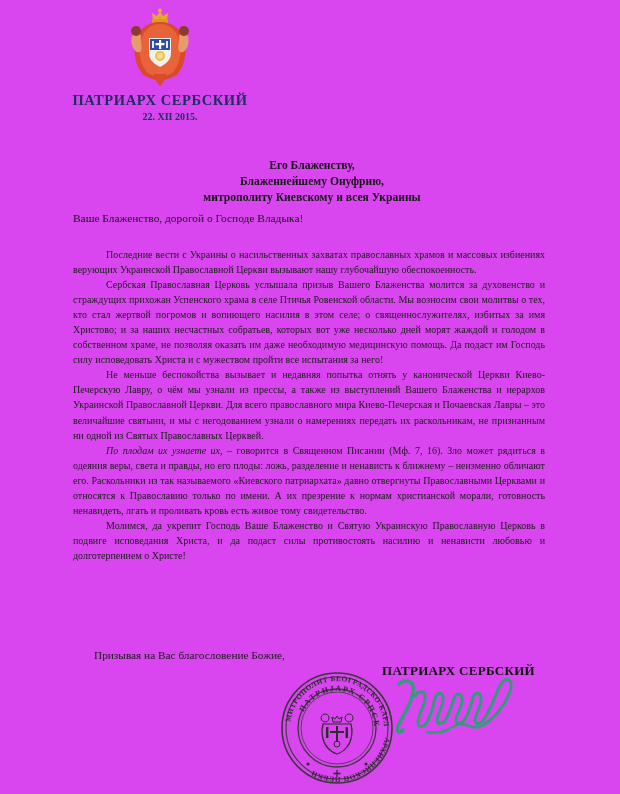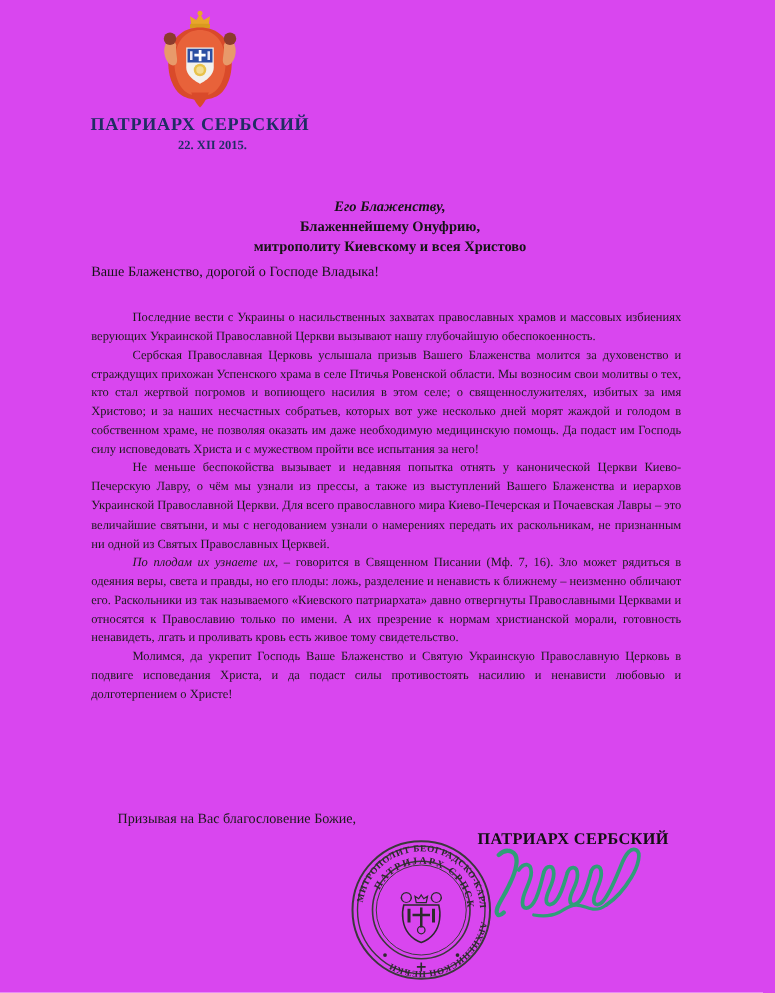--- a/index.html
+++ b/index.html
@@ -72,21 +72,21 @@
     left: 73px;
     top: 158px;
     width: 472px;
     text-align: center;
     font-weight: bold;
     font-size: 11.6px;
     line-height: 1.38;
     color: #141414;
   }
   .addressee div { white-space: nowrap; }
-  .addressee .ln1 { padding-left: 6px; font-style: italic; }
+  .addressee .ln1 { padding-left: 6px; }
   .addressee .ln2 { padding-left: 6px; }
   .addressee .ln3 { padding-left: 6px; }
 
   .salutation {
     position: absolute;
     left: 73px;
     top: 212px;
     width: 472px;
     font-size: 11.4px;
     color: #141414;
@@ -187,21 +187,21 @@
       </svg>
     </div>
 
     <div class="lh-title">ПАТРИАРХ СЕРБСКИЙ</div>
     <div class="lh-date">22. XII 2015.</div>
   </div>
 
   <div class="addressee">
     <div class="ln1">Его Блаженству,</div>
     <div class="ln2">Блаженнейшему Онуфрию,</div>
-    <div class="ln3">митрополиту Киевскому и всея Христово</div>
+    <div class="ln3">митрополиту Киевскому и всея Украины</div>
   </div>
 
   <div class="salutation">Ваше Блаженство, дорогой о Господе Владыка!</div>
 
   <div class="body-text">
     <p>Последние вести с Украины о насильственных захватах православных храмов и массовых избиениях верующих Украинской Православной Церкви вызывают нашу глубочайшую обеспокоенность.</p>
     <p>Сербская Православная Церковь услышала призыв Вашего Блаженства молится за духовенство и страждущих прихожан Успенского храма в селе Птичья Ровенской области. Мы возносим свои молитвы о тех, кто стал жертвой погромов и вопиющего насилия в этом селе; о священнослужителях, избитых за имя Христово; и за наших несчастных собратьев, которых вот уже несколько дней морят жаждой и голодом в собственном храме, не позволяя оказать им даже необходимую медицинскую помощь. Да подаст им Господь силу исповедовать Христа и с мужеством пройти все испытания за него!</p>
     <p>Не меньше беспокойства вызывает и недавняя попытка отнять у канонической Церкви Киево-Печерскую Лавру, о чём мы узнали из прессы, а также из выступлений Вашего Блаженства и иерархов Украинской Православной Церкви. Для всего православного мира Киево-Печерская и Почаевская Лавры – это величайшие святыни, и мы с негодованием узнали о намерениях передать их раскольникам, не признанным ни одной из Святых Православных Церквей.</p>
     <p><i>По плодам их узнаете их,</i><span> – говорится в Священном Писании (Мф. 7, 16). Зло может рядиться в одеяния веры, света и правды, но его плоды: ложь, разделение и ненависть к ближнему – неизменно обличают его. Раскольники из так называемого «Киевского патриархата» давно отвергнуты Православными Церквами и относятся к Православию только по имени. А их презрение к нормам христианской морали, готовность ненавидеть, лгать и проливать кровь есть живое тому свидетельство.</span></p>
     <p>Молимся, да укрепит Господь Ваше Блаженство и Святую Украинскую Православную Церковь в подвиге исповедания Христа, и да подаст силы противостоять насилию и ненависти любовью и долготерпением о Христе!</p>

